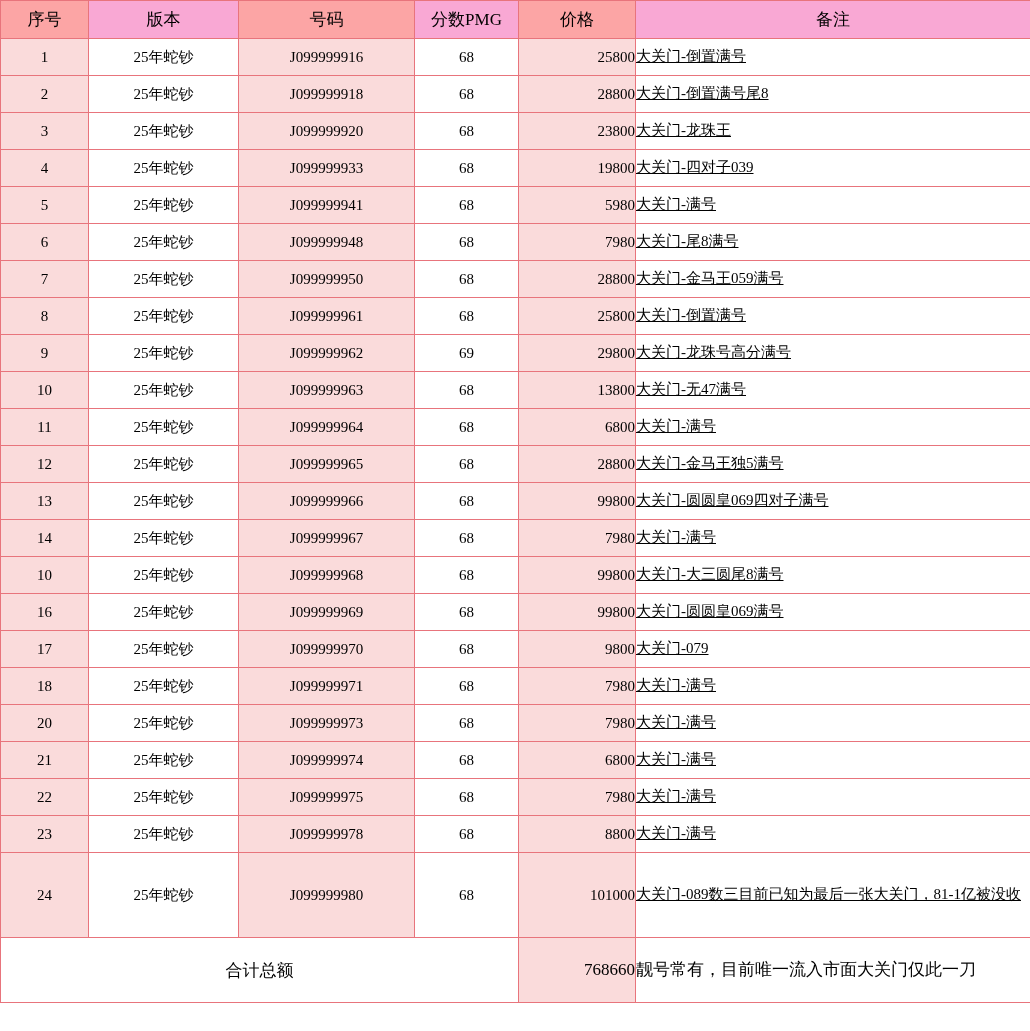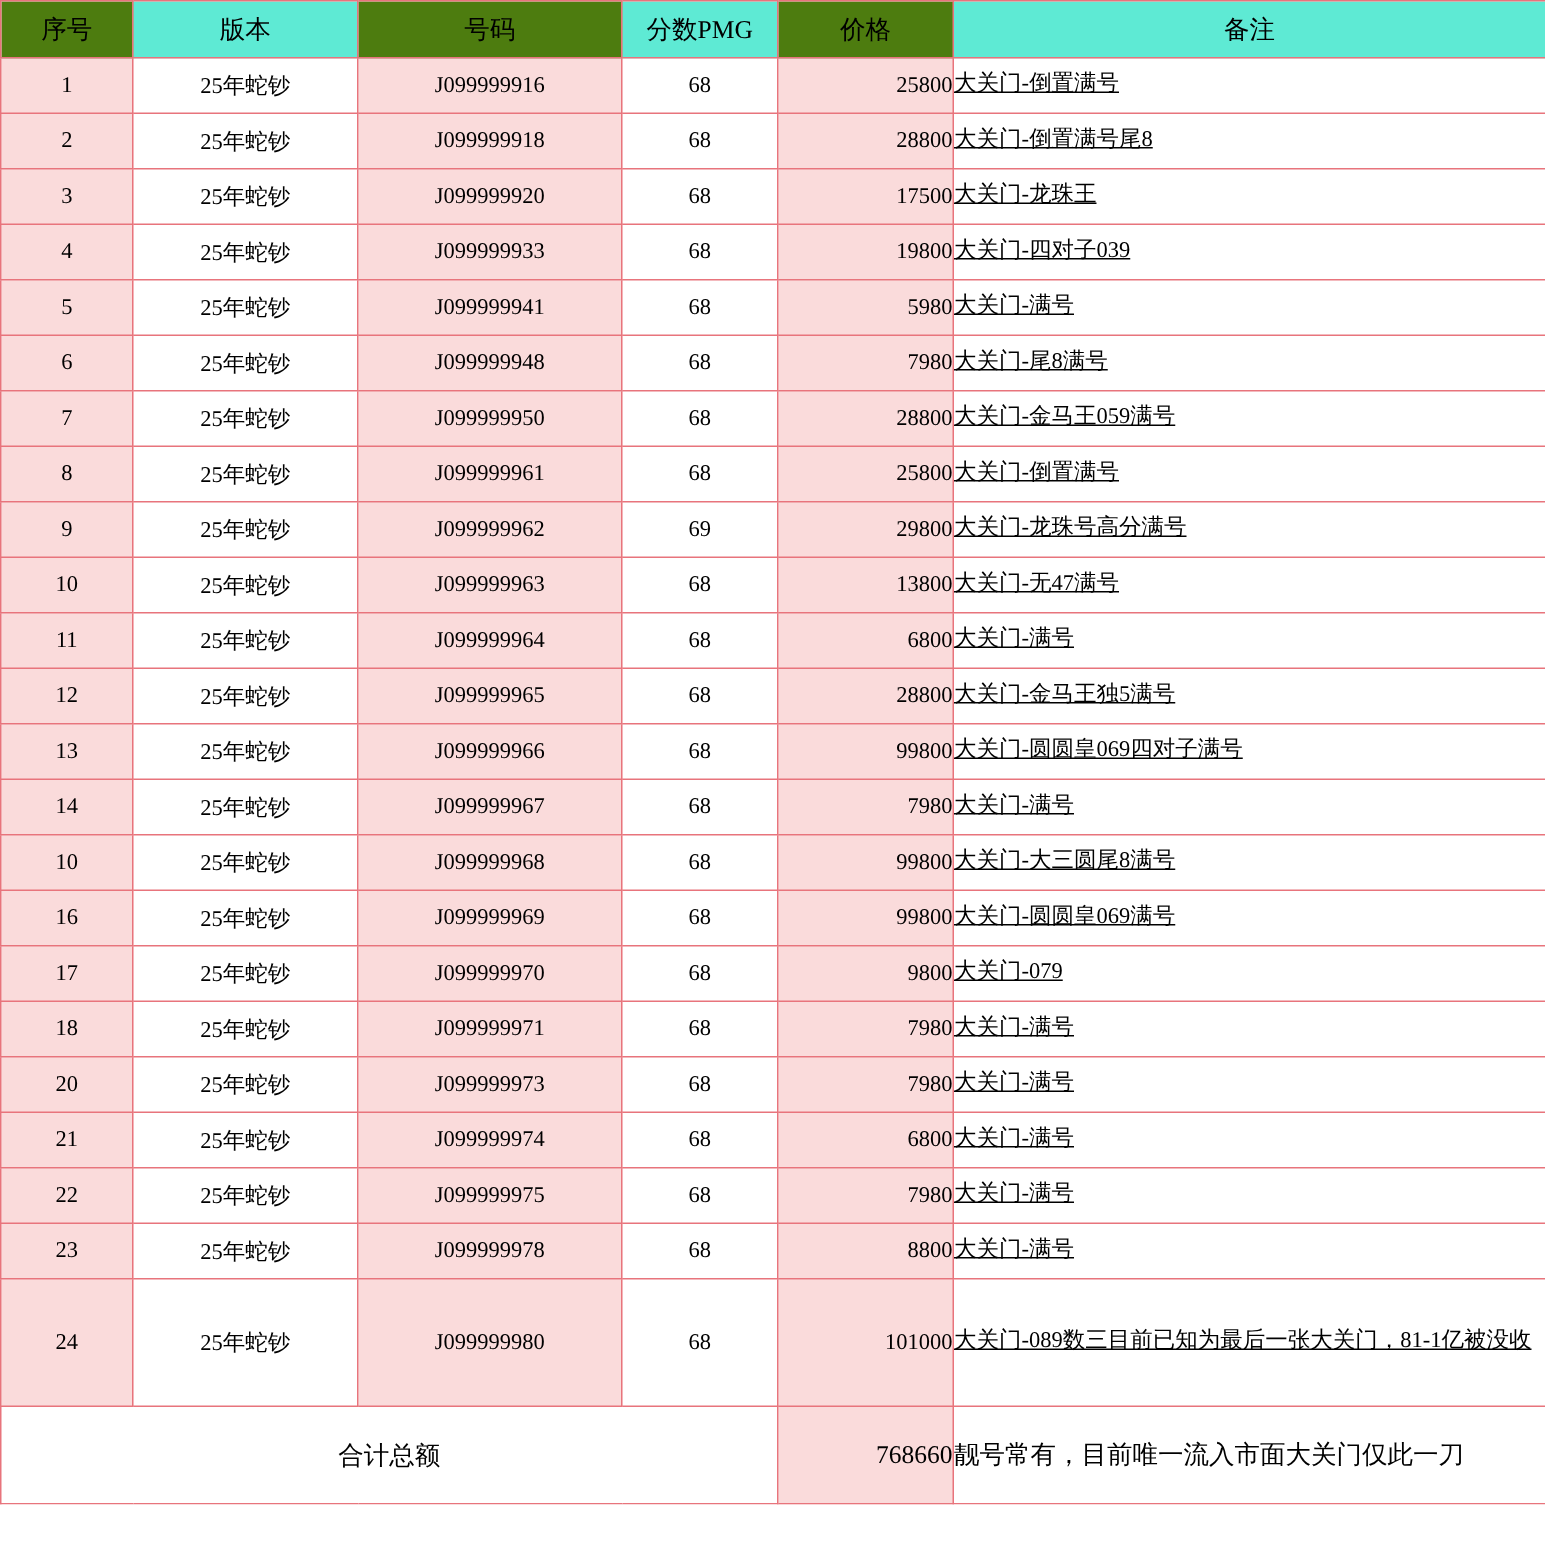--- a/index.html
+++ b/index.html
@@ -28,24 +28,24 @@
   col.c2 { width: 176px; }
   col.c3 { width: 104px; }
   col.c4 { width: 117px; }
   col.c5 { width: 395px; }
 
   .hdr td {
     height: 37px;
     text-align: center;
     font-size: 17px;
     color: #000000;
-    background: #5eead4;
+    background: #f9a8d4;
   }
   .hdr td.pink {
-    background: #4d7c0f;
+    background: #fca5a5;
   }
   .row td {
     height: 36px;
     font-size: 15px;
     color: #000000;
     background: #ffffff;
   }
   .row td.pink {
     background: #fadbdb;
   }
@@ -137,21 +137,21 @@
       <td class="cell-center pink">J099999918</td>
       <td class="cell-center">68</td>
       <td class="cell-right pink">28800</td>
       <td class="cell-left note">大关门-倒置满号尾8</td>
     </tr>
     <tr class="row">
       <td class="cell-center serial-num pink">3</td>
       <td class="cell-center">25年蛇钞</td>
       <td class="cell-center pink">J099999920</td>
       <td class="cell-center">68</td>
-      <td class="cell-right pink">17500</td>
+      <td class="cell-right pink">23800</td>
       <td class="cell-left note">大关门-龙珠王</td>
     </tr>
     <tr class="row">
       <td class="cell-center serial-num pink">4</td>
       <td class="cell-center">25年蛇钞</td>
       <td class="cell-center pink">J099999933</td>
       <td class="cell-center">68</td>
       <td class="cell-right pink">19800</td>
       <td class="cell-left note">大关门-四对子039</td>
     </tr>

